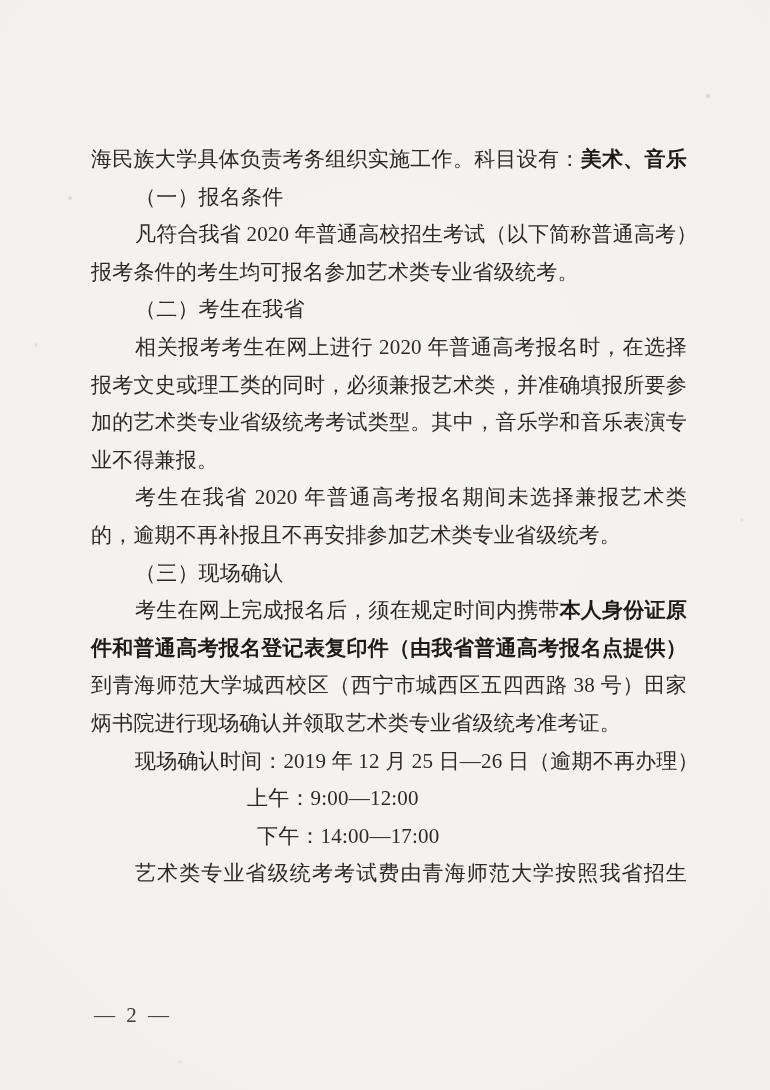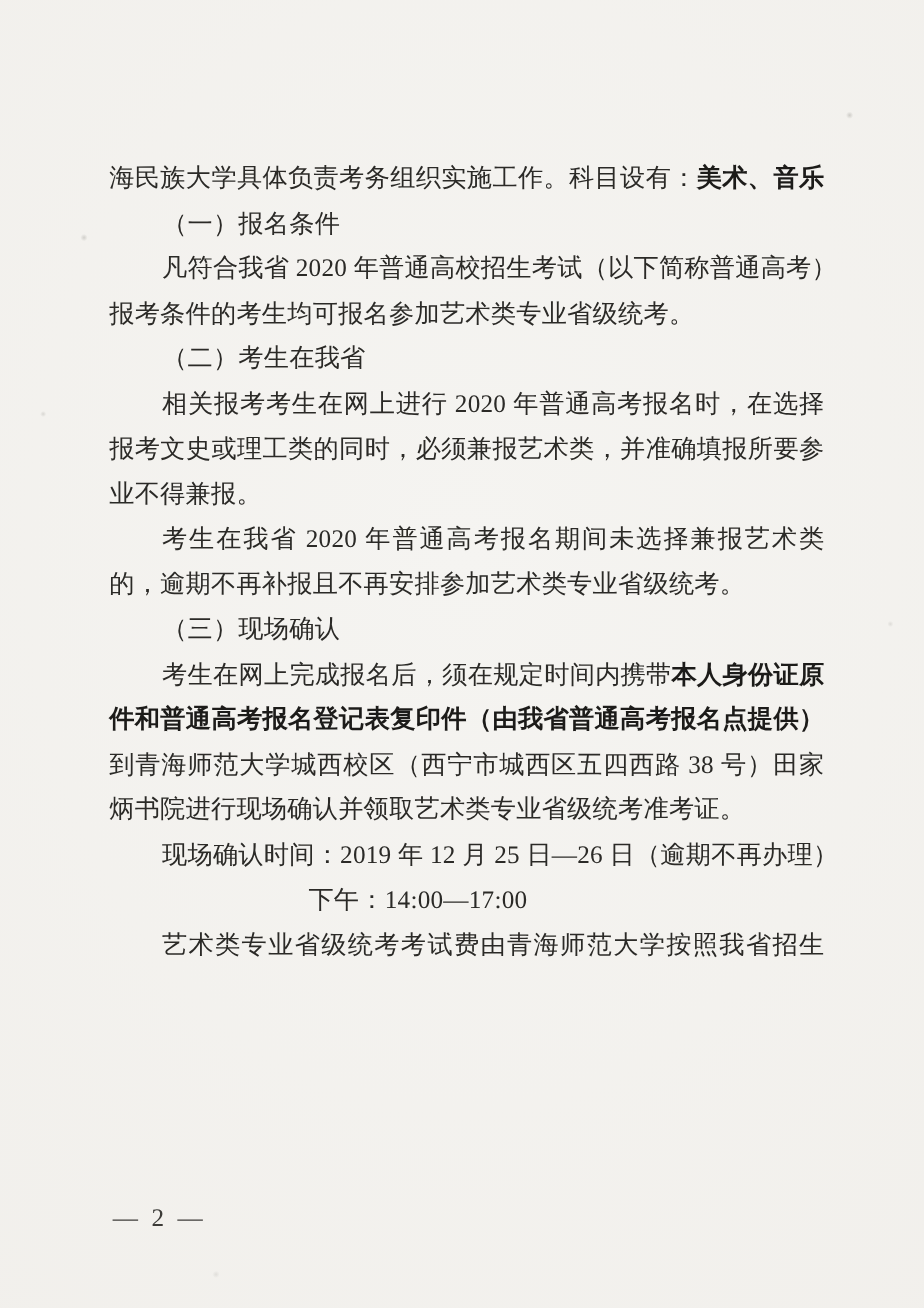--- a/index.html
+++ b/index.html
@@ -22,21 +22,21 @@
       radial-gradient(circle 2px at 708px 96px, rgba(120,118,112,.30), transparent 3px),
       radial-gradient(circle 2px at 70px 198px, rgba(120,118,112,.28), transparent 3px),
       radial-gradient(circle 1.5px at 36px 345px, rgba(120,118,112,.22), transparent 2.5px),
       radial-gradient(circle 1.5px at 742px 520px, rgba(120,118,112,.18), transparent 2.5px),
       radial-gradient(circle 2px at 180px 1062px, rgba(120,118,112,.15), transparent 3px),
       radial-gradient(ellipse 120% 110% at 50% 42%, #f5f4f1 0%, #f1efeb 78%, #edebe7 100%);
   }
   .text-block {
     position: absolute;
     left: 91px;
-    top: 130px;
+    top: 141px;
     width: 596px;
     font-size: 21px;
   }
   .line {
     height: 37.6px;
     line-height: 37.6px;
     white-space: nowrap;
     letter-spacing: 0.2px;
   }
   .line.j {
@@ -61,26 +61,28 @@
 <body>
 
 <div class="text-block">
     <div class="line j"><span>海民族大学具体负责考务组织实施工作。科目设有：</span><span class="b">美术、音乐</span></div>
     <div class="line ind"><span>（一）报名条件</span></div>
     <div class="line j ind"><span>凡符合我省 2020 年普通高校招生考试（以下简称普通高考）</span></div>
     <div class="line"><span>报考条件的考生均可报名参加艺术类专业省级统考。</span></div>
     <div class="line ind"><span>（二）考生在我省</span></div>
     <div class="line j ind"><span>相关报考考生在网上进行 2020 年普通高考报名时，在选择</span></div>
     <div class="line j"><span>报考文史或理工类的同时，必须兼报艺术类，并准确填报所要参</span></div>
+    <div class="line j"><span>加的艺术类专业省级统考考试类型。其中，音乐学和音乐表演专</span></div>
     <div class="line"><span>业不得兼报。</span></div>
     <div class="line j ind"><span>考生在我省 2020 年普通高考报名期间未选择兼报艺术类</span></div>
     <div class="line"><span>的，逾期不再补报且不再安排参加艺术类专业省级统考。</span></div>
     <div class="line ind"><span>（三）现场确认</span></div>
     <div class="line j ind"><span>考生在网上完成报名后，须在规定时间内携带</span><span class="b">本人身份证原</span></div>
     <div class="line j"><span class="b">件和普通高考报名登记表复印件（由我省普通高考报名点提供）</span></div>
     <div class="line j"><span>到青海师范大学城西校区（西宁市城西区五四西路 38 号）田家</span></div>
     <div class="line"><span>炳书院进行现场确认并领取艺术类专业省级统考准考证。</span></div>
     <div class="line j ind"><span>现场确认时间：2019 年 12 月 25 日—26 日（逾期不再办理）</span></div>
+    <div class="line t1"><span>上午：9:00—12:00</span></div>
     <div class="line t2"><span>下午：14:00—17:00</span></div>
     <div class="line j ind"><span>艺术类专业省级统考考试费由青海师范大学按照我省招生</span></div>
   </div>
 
 <div class="page-num">— 2 —</div>
 
 </body></html>

